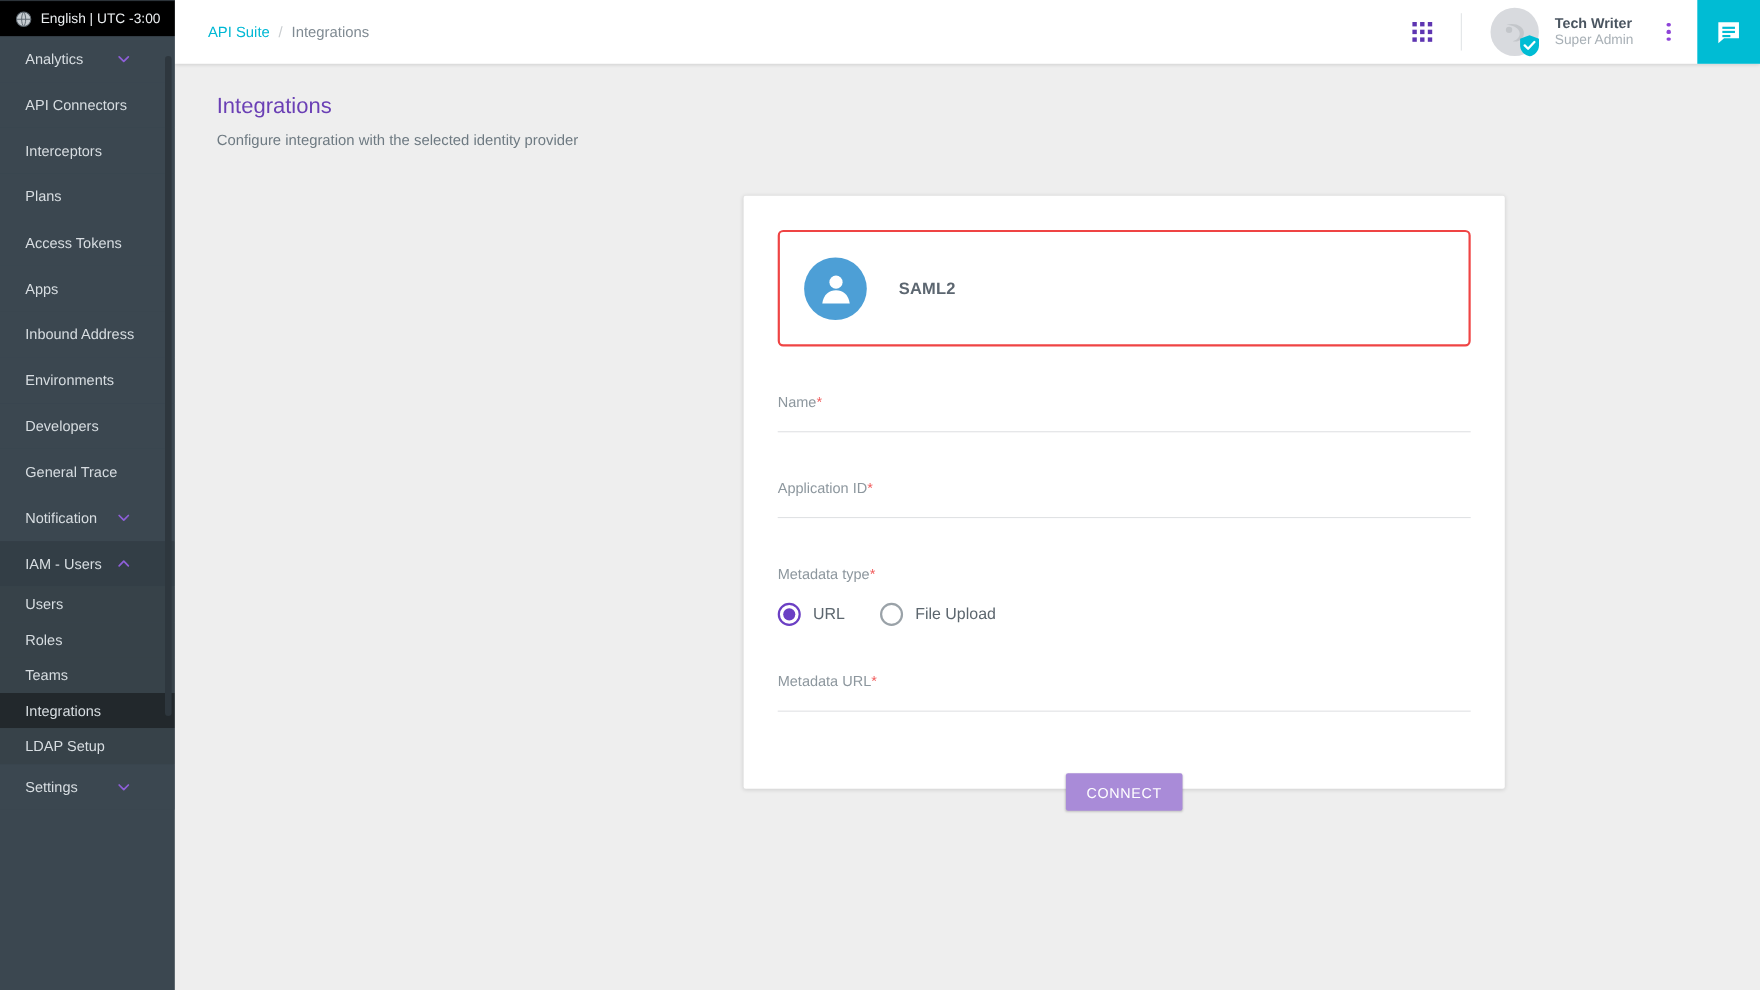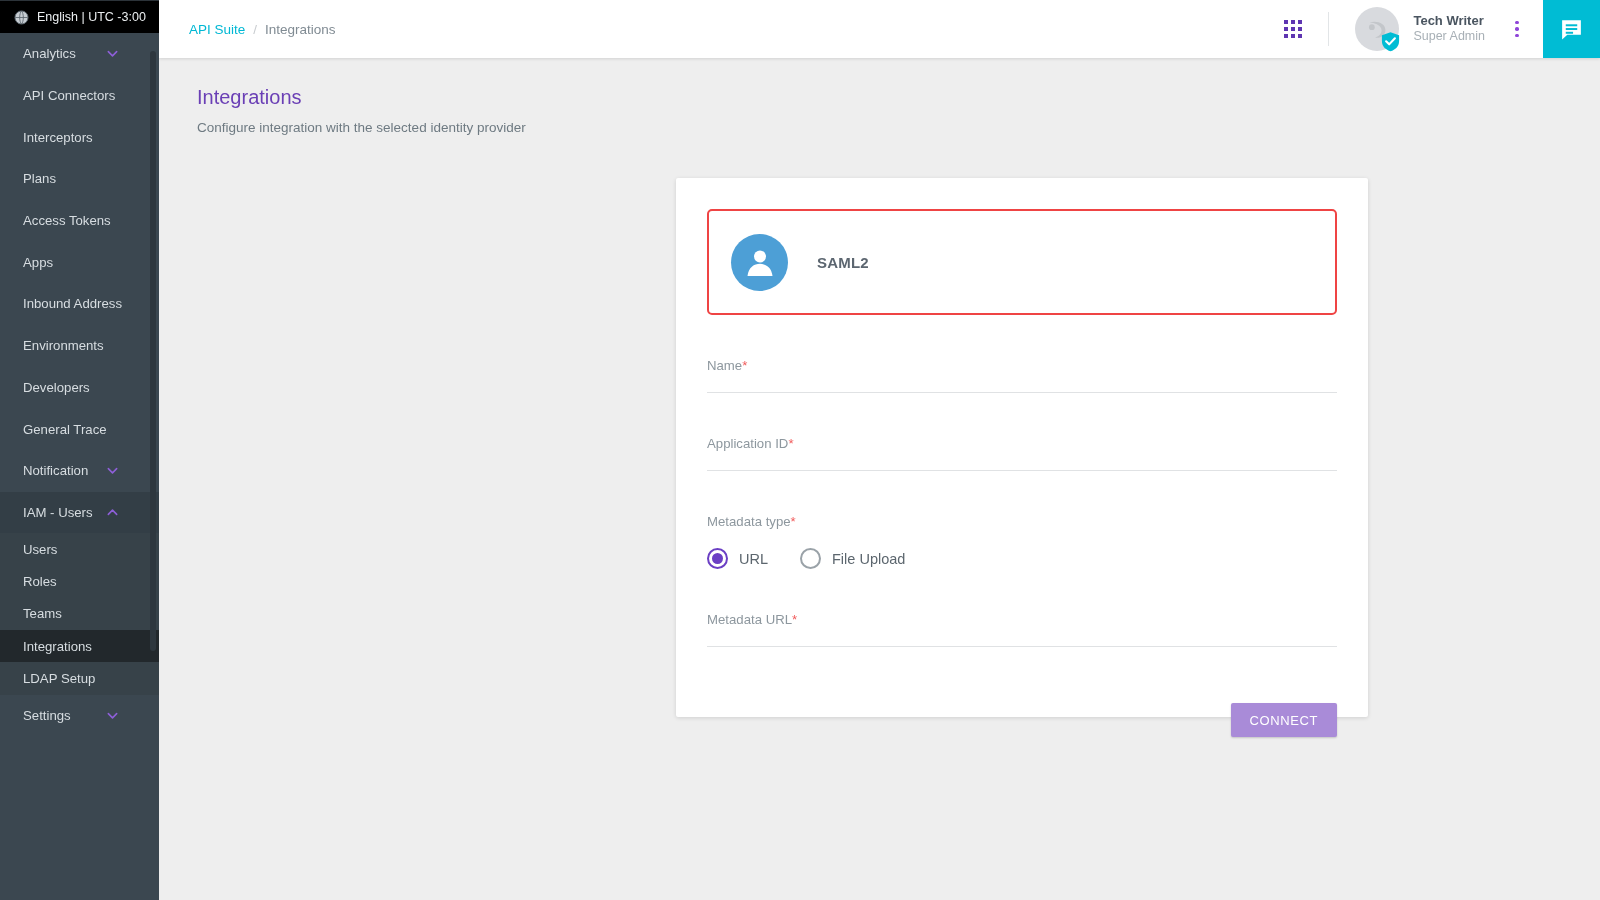--- a/index.html
+++ b/index.html
@@ -149,21 +149,21 @@
   .radio-row { display: flex; gap: 32px; margin-top: 13px; }
   .radio-opt { display: flex; align-items: center; gap: 11px; cursor: pointer; }
   .radio-outer {
     width: 21px; height: 21px; border-radius: 50%;
     border: 2px solid #6b3fc4; display: flex; align-items: center; justify-content: center;
   }
   .radio-outer.off { border-color: #9aa2a8; }
   .radio-inner { width: 11px; height: 11px; border-radius: 50%; background: #6b3fc4; }
   .radio-label { color: #5c666e; font-size: 14.5px; }
 
-  .footer-row { display: flex; justify-content: flex-end; margin-top: 56px; }
+  .footer-row { display: flex; justify-content: center; margin-top: 56px; }
   .connect-btn {
     background: #a98bd8; color: #ffffff;
     border: none; border-radius: 2px;
     padding: 0 19px; height: 34px;
     font-size: 13px; letter-spacing: 0.6px;
     cursor: pointer; font-family: "Liberation Sans", sans-serif;
     box-shadow: 0 1px 2px rgba(0,0,0,0.18);
   }
 </style>
 </head>

